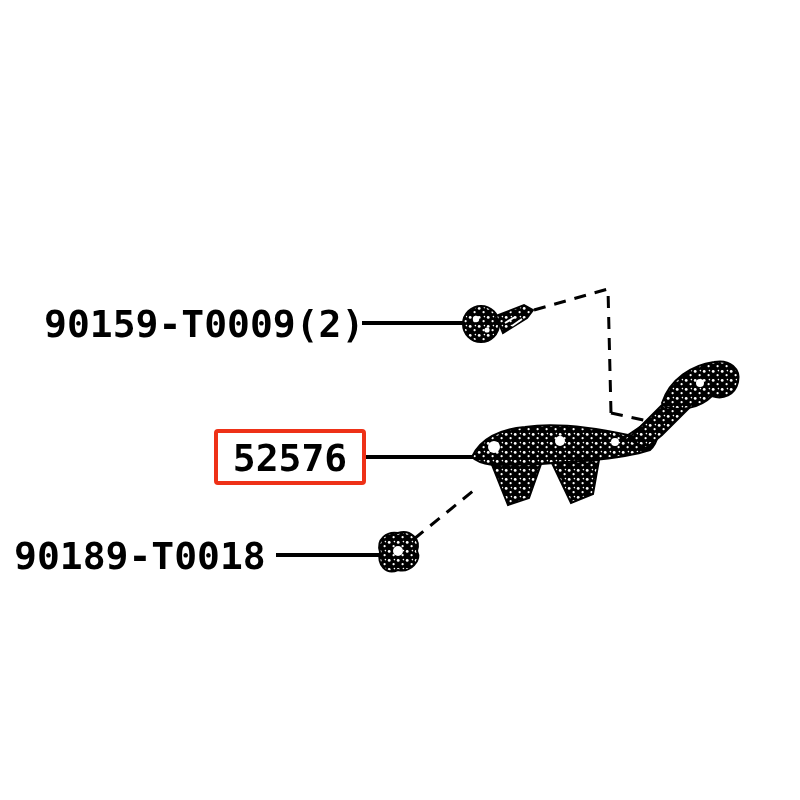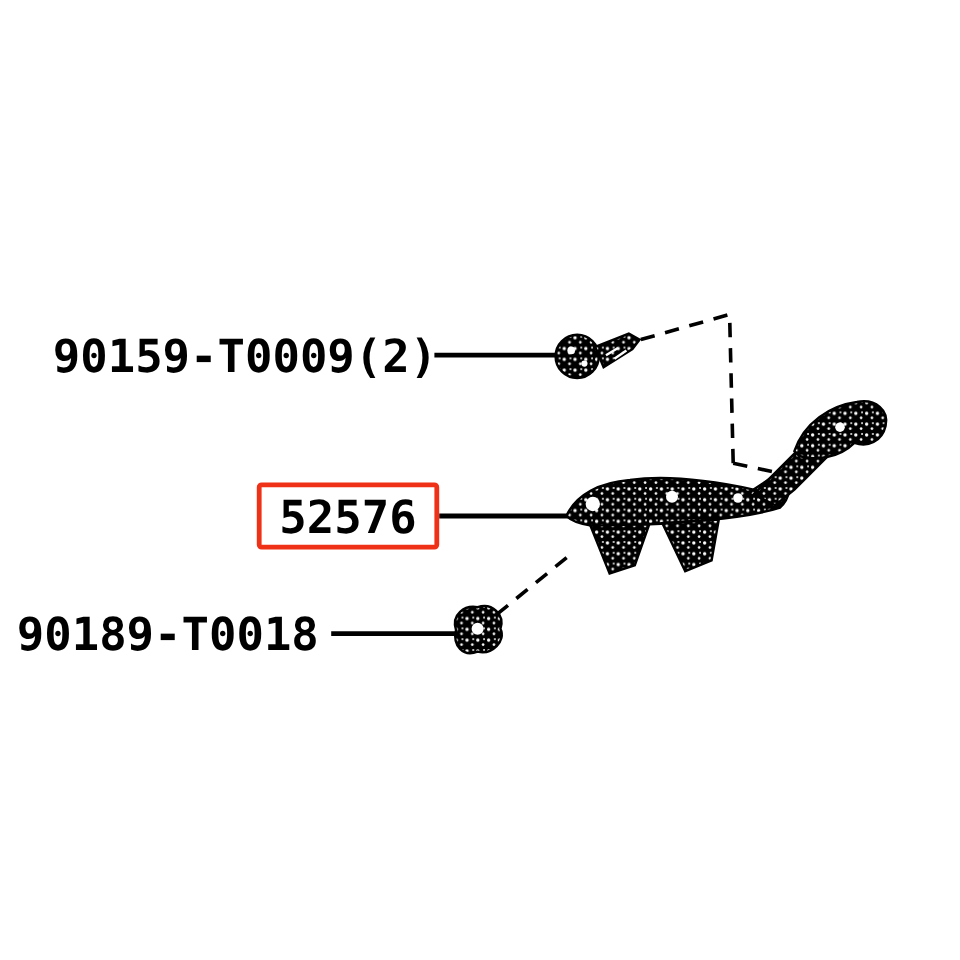--- a/index.html
+++ b/index.html
@@ -7,20 +7,21 @@
     padding: 0;
     background: #ffffff;
   }
   .stage {
     position: relative;
     width: 800px;
     height: 741px;
     background: #ffffff;
     overflow: hidden;
     font-family: "DejaVu Sans Mono", monospace;
+    margin-top: 27px;
   }
   svg { display: block; }
   .part-label {
     font-family: "DejaVu Sans Mono", monospace;
     font-weight: bold;
     font-size: 38px;
     fill: #000000;
   }
   .leader { stroke: #000000; stroke-width: 4; fill: none; }
   .dashline { stroke: #000000; stroke-width: 3; fill: none; stroke-dasharray: 12 9; }

